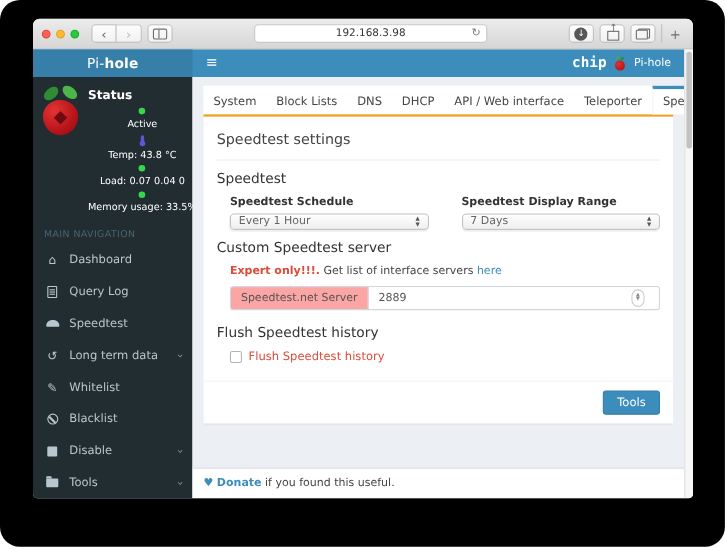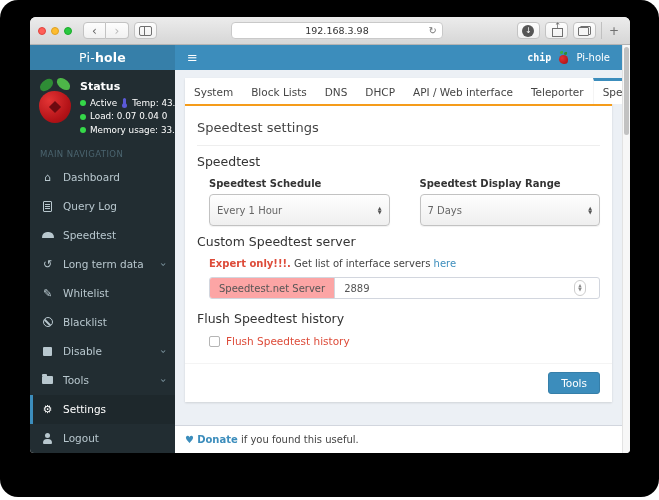--- a/index.html
+++ b/index.html
@@ -42,21 +42,21 @@
   .app { flex:1; display:flex; min-height:0; }
   .app-main { flex:1; display:flex; flex-direction:column; min-width:0; }
   .win-scrollbar { flex:0 0 8px; background:#f7f7f7; border-left:1px solid #e2e2e2; }
   .win-scrollbar .thumb { margin:2px 1px 0; height:88px; background:#c2c2c2; border-radius:3px; }
 
   .navbar { height:25px; flex:0 0 25px; background:#3c8dbc; display:flex; align-items:center; color:#fff; }
   .logo { width:145px; height:100%; background:#367fa9; display:flex; align-items:center; justify-content:center; font-size:12.5px; letter-spacing:.2px; }
   .logo b { font-weight:bold; }
   .hamburger { padding:0 12px; font-size:13px; line-height:1; }
   .nav-right { margin-left:auto; display:flex; align-items:center; gap:7px; padding-right:12px; }
-  .hostname { font-family:"DejaVu Sans Mono","Liberation Mono",monospace; font-weight:bold; font-size:10px;text-align:right; }
+  .hostname { font-family:"DejaVu Sans Mono","Liberation Mono",monospace; font-weight:bold; font-size:13px;text-align:right; }
   .brand { font-size:10px; }
   .mini-rasp { position:relative; width:11px; height:13px; }
   .mini-rasp::before { content:""; position:absolute; top:0; left:2px; width:3px; height:3px; background:#3fae3f; border-radius:50% 0 50% 50%; box-shadow:4px 1px 0 #2f8d33; }
   .mini-rasp::after { content:""; position:absolute; bottom:0; left:1px; width:9px; height:9px; background:radial-gradient(circle at 35% 35%, #e23131, #a60f14); border-radius:50% 50% 45% 55%; }
 
   .bodyrow { flex:1; display:flex; min-height:0; }
 
   
   .sidebar { width:145px; flex:0 0 145px; background:#222d32; color:#b8c7ce; display:flex; flex-direction:column; }
   .user-panel { display:flex; gap:8px; padding:8px 8px 6px; }
@@ -64,21 +64,21 @@
   .rasp .leaf1, .rasp .leaf2 { position:absolute; width:15px; height:10px; border-radius:60% 40% 60% 40%; }
   .rasp .leaf1 { left:1px; top:2px; background:#2e8c35; transform:rotate(-30deg); }
   .rasp .leaf2 { right:1px; top:1px; background:#4db648; transform:rotate(28deg) scaleX(-1); }
   .rasp .berry { position:absolute; left:1px; top:13px; width:32px; height:32px;
                  background:radial-gradient(circle at 32% 30%, #e33434 , #b31217 65%, #8f0d12);
                  border-radius:48% 52% 50% 50% / 46% 46% 54% 54%; }
   .rasp .berry::after { content:""; position:absolute; inset:31%; background:#6e0a10;
                  clip-path:polygon(50% 0,100% 50%,50% 100%,0 50%); }
   .status-col { font-size:9px; line-height:1.25; }
   .status-title { color:#fff; font-weight:bold; font-size:11px; margin:2px 0 4px; }
-  .srow { display:flex; align-items:center; gap:4px; color:#fff; font-size:8.8px; margin-top:2.5px; white-space:nowrap; }
+  .srow { display:flex; align-items:center; gap:4px; color:#fff; font-size:8.8px; margin-top:2.5px; white-space:nowrap;flex-direction:column; }
   .dot { width:6px; height:6px; border-radius:50%; background:#35d849; flex:0 0 6px; }
   .icon-thermo { position:relative; width:3px; height:8px; background:#5b59d6; border-radius:2px; margin:0 2px 2px; }
   .icon-thermo::after { content:""; position:absolute; bottom:-2px; left:-1px; width:5px; height:5px; border-radius:50%; background:#5b59d6; }
   .nav-label { font-size:8.5px; color:#4b646f; padding:7px 10px 4px; letter-spacing:.4px; }
   .menu { list-style:none; }
   .mitem { display:flex; align-items:center; gap:8px; height:29px; padding:0 10px; font-size:10.5px; color:#b8c7ce; }
   .mitem.active { background:#1e282c; color:#fff; border-left:3px solid #3c8dbc; padding-left:7px; }
   .micon { width:15px; flex:0 0 15px; display:flex; align-items:center; justify-content:center; font-size:11px; }
   .chev { margin-left:auto; font-size:10px; transform:rotate(90deg); color:#8aa4af; }
   .icon-file-css { width:9px; height:11px; border:1px solid currentColor; border-radius:1px; position:relative; }
@@ -98,21 +98,21 @@
   .box { margin:8px 10px 0; background:#fff; box-shadow:0 1px 2px rgba(0,0,0,.12); }
   .tabsbar { display:flex; border-bottom:2px solid #f59c1a; background:#fff; }
   .tab { padding:8px 9px 6px; font-size:10.5px; color:#444; white-space:nowrap; }
   .tab.active { border:1px solid #f4f4f4; border-top:3px solid #3c8dbc; border-bottom:none; padding-top:5px; background:#fff; }
   .box-body { padding:10px 12px 0; }
   .settings-title { font-size:13px; color:#444; font-weight:400; padding:4px 0 10px; border-bottom:1px solid #eee; margin-bottom:8px; }
   .sec-heading { font-size:12.5px; color:#333; font-weight:400; margin:8px 0 9px; }
   .form-row { display:flex; gap:18px; margin-bottom:4px; }
   .col { flex:1; padding-left:12px; }
   .field-label { display:block; font-size:10px; font-weight:bold; color:#333; margin-bottom:5px; }
-  .select { height:32px; border:1px solid #c2c2c2; border-radius:4px; background:linear-gradient(#fefefe,#efefef);
+  .select { height:15px; border:1px solid #c2c2c2; border-radius:4px; background:linear-gradient(#fefefe,#efefef);
             display:flex; align-items:center; padding:0 7px; font-size:10px; color:#666; box-shadow:0 1px 1px rgba(0,0,0,.06); }
   .sel-arrows { margin-left:auto; display:flex; flex-direction:column; align-items:center; font-size:5px; line-height:4.5px; color:#555; }
   .expert-line { padding-left:12px; font-size:10px; margin:2px 0 8px; color:#444; }
   .expert { color:#dd4b39; font-weight:bold; }
   .link { color:#3c8dbc; }
   .input-group { margin-left:12px; display:flex; align-items:stretch; border:1px solid #d2d6de; border-radius:3px; height:22px; overflow:hidden; background:#fff; margin-bottom:12px; }
   .addon { background:#fca5a5; border-right:1px solid #d2d6de; padding:0 9px; font-size:10px; color:#555; display:flex; align-items:center; white-space:nowrap; }
   .port-box { flex:1; display:flex; align-items:center; padding:0 9px; font-size:10px; color:#555; }
   .stepper { margin-left:auto; width:12px; height:16px; align-self:center; margin-right:4px; border:1px solid #ccc; border-radius:7px;
              display:flex; flex-direction:column; align-items:center; justify-content:center; font-size:4.5px; line-height:4px; color:#888; }

